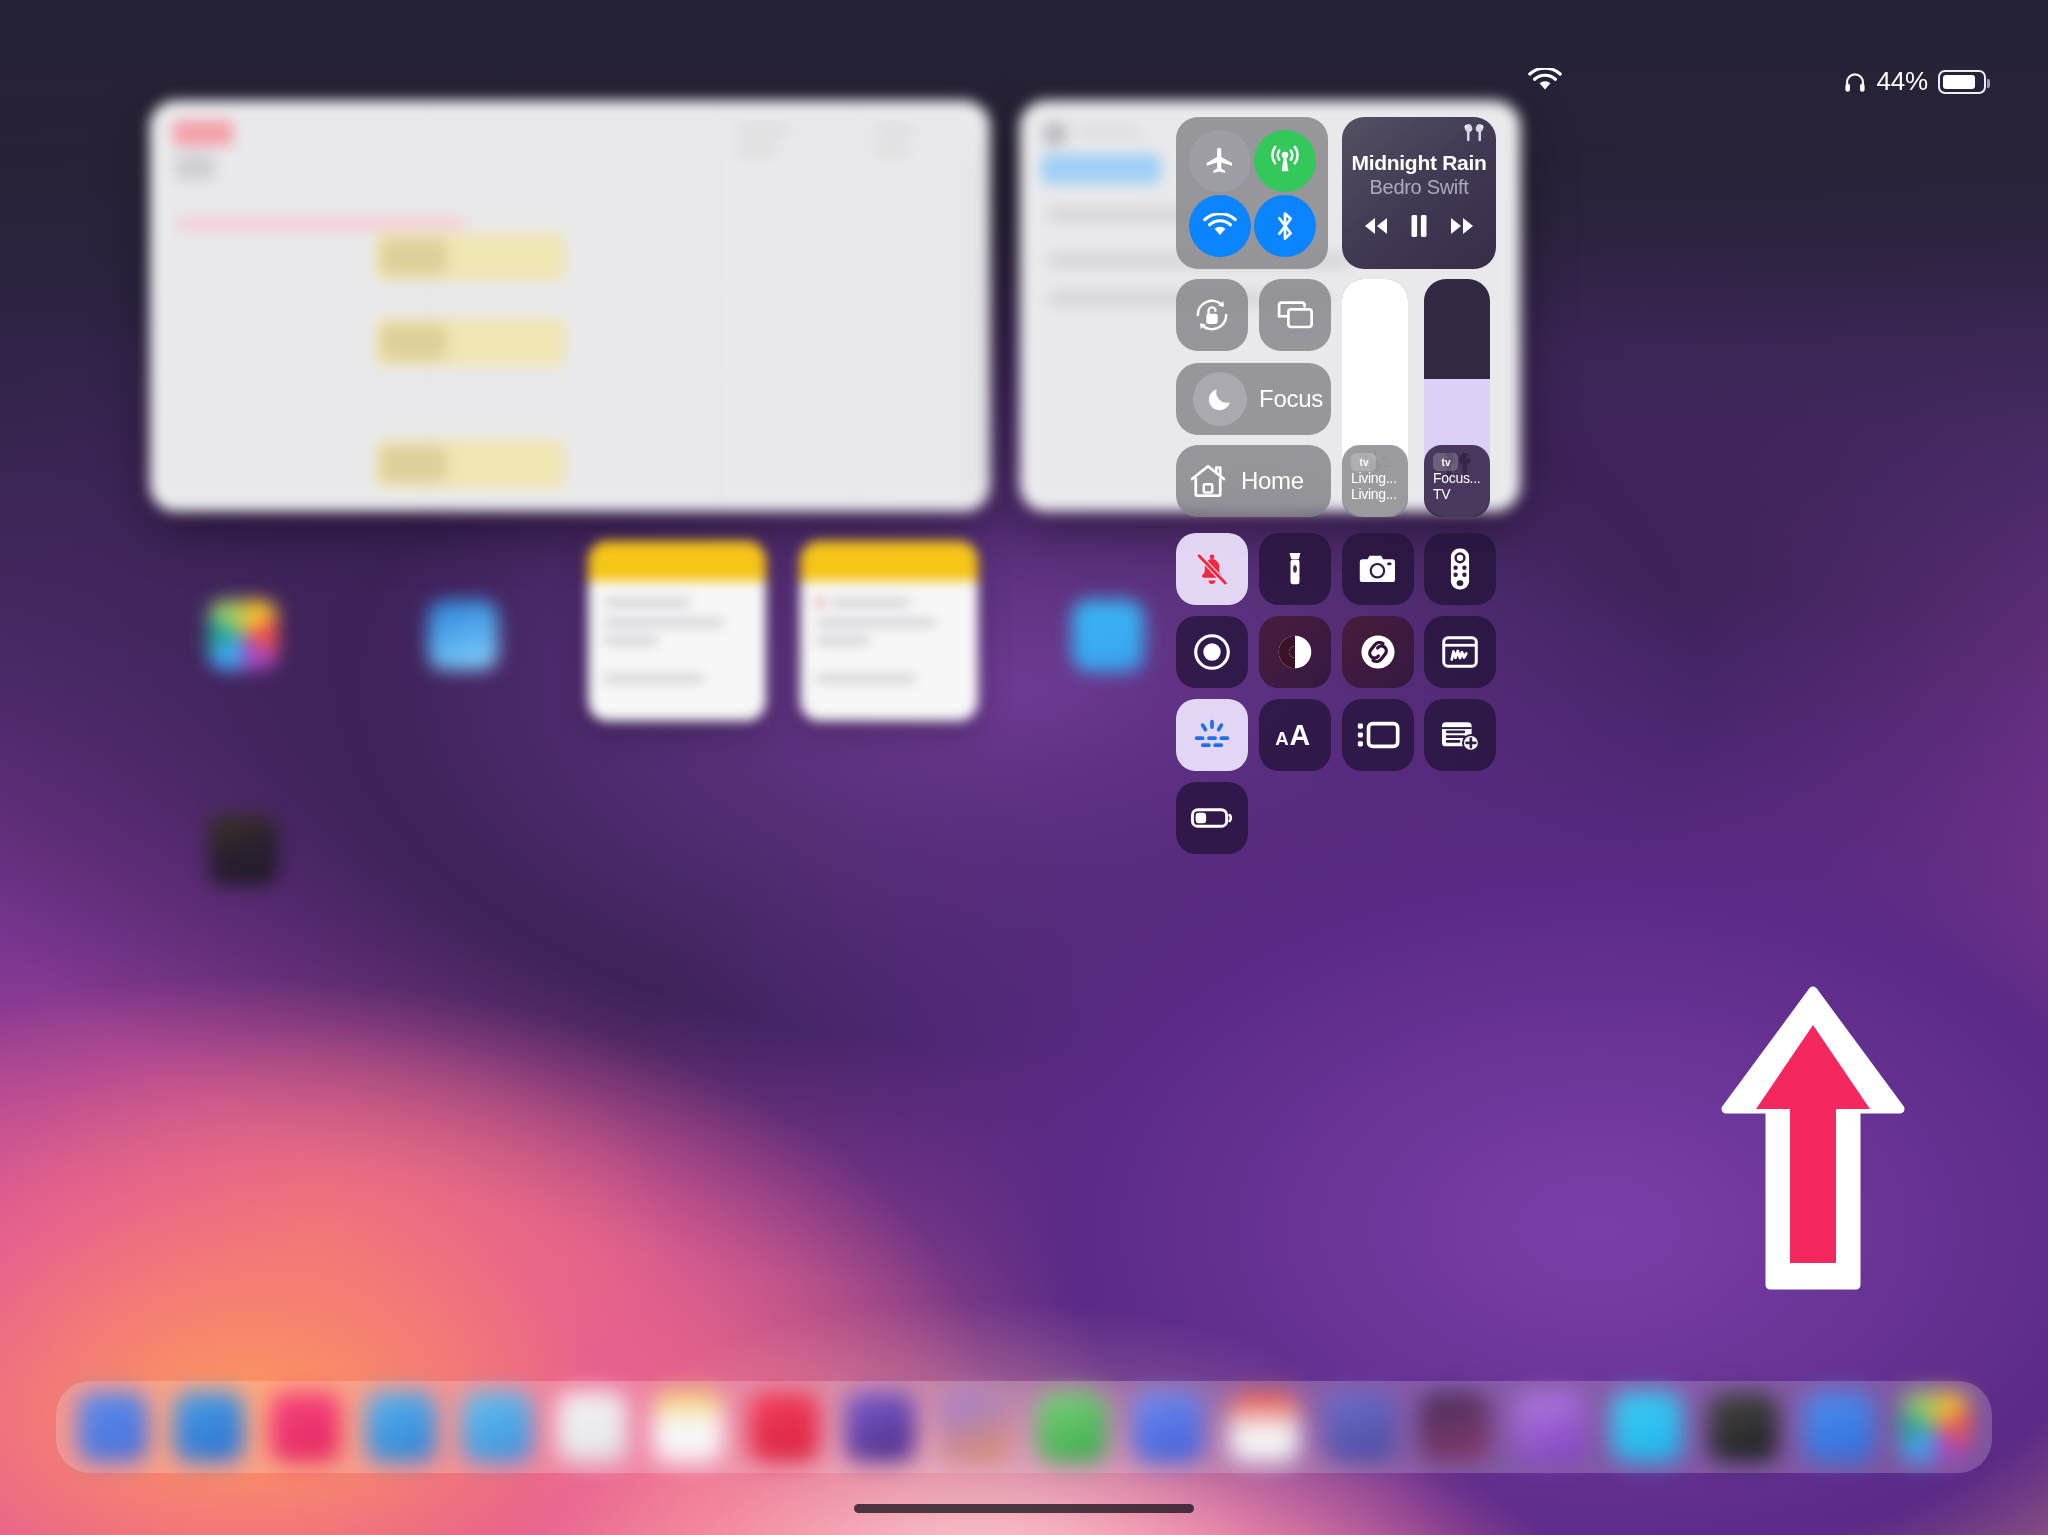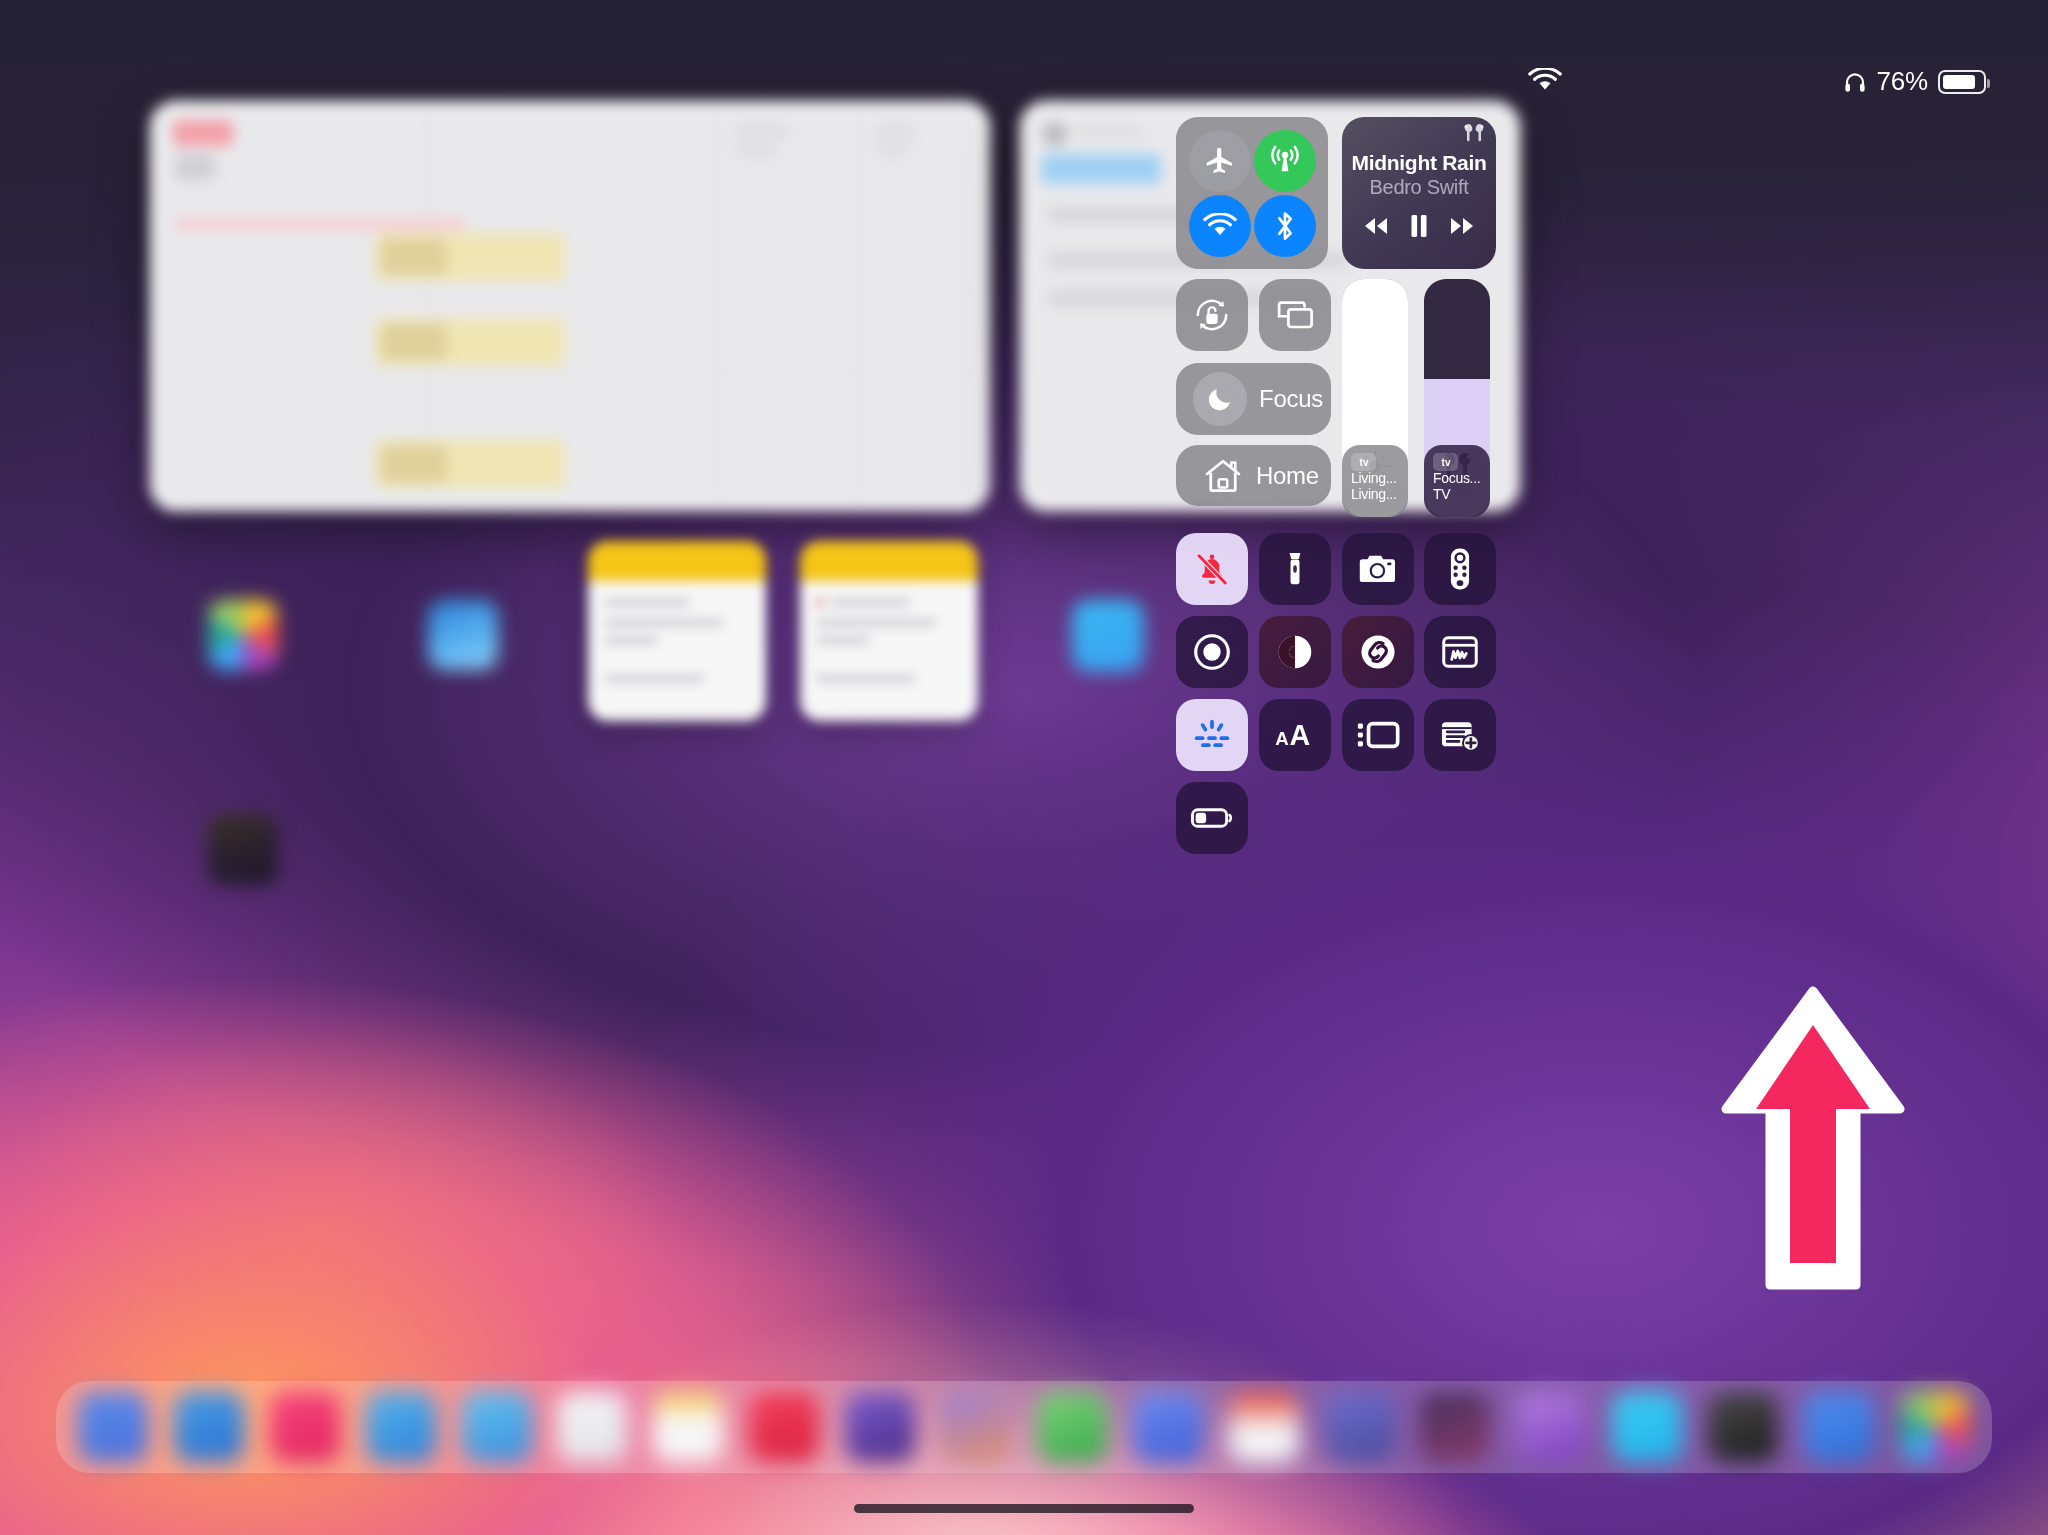--- a/index.html
+++ b/index.html
@@ -146,21 +146,21 @@
 
   
   #m-rot { left: 0; top: 178px; width: 72px; height: 72px; }
   #m-mirror { left: 83px; top: 178px; width: 72px; height: 72px; }
   
   #m-focus { left: 0; top: 262px; width: 155px; height: 72px; display:flex; align-items:center; padding-left:9px; gap:12px;justify-content:center; }
   .focus-circ { width:54px; height:54px; border-radius:50%; background:rgba(235,235,245,0.22);
                 display:flex; align-items:center; justify-content:center; }
   .focus-label { color:#fff; font-size:24px; font-weight:400; letter-spacing:-0.3px; }
   
-  #m-home { left: 0; top: 344px; width: 155px; height: 61px; display:flex; align-items:center; padding-left:27px; gap:13px; }
+  #m-home { left: 0; top: 344px; width: 155px; height: 72px; display:flex; align-items:center; padding-left:12px; gap:13px; }
 
   
   #m-bright {
     position:absolute; left: 166px; top: 178px; width: 66px; height: 238px;
     border-radius: 22px; overflow:hidden; background: rgba(60,45,80,0.55);
   }
   #m-vol {
     position:absolute; left: 248px; top: 178px; width: 66px; height: 238px;
     border-radius: 22px; overflow:hidden; background: rgba(26,14,42,0.88);
   }
@@ -300,21 +300,21 @@
       </svg>
     </span>
     <div class="sb-right">
       <span>
         <svg width="24" height="24" viewBox="0 0 24 24" class="ic">
           <path d="M4 16 v-3.6 a8 8 0 0 1 16 0 V16" stroke="#fff" stroke-width="2.1" fill="none" stroke-linecap="round"></path>
           <rect x="2.4" y="13.6" width="4.6" height="8.2" rx="2.3" fill="#fff"></rect>
           <rect x="17" y="13.6" width="4.6" height="8.2" rx="2.3" fill="#fff"></rect>
         </svg>
       </span>
-      <span class="sb-batt-text">76%</span>
+      <span class="sb-batt-text">44%</span>
       <span class="batt-shell">
         <span class="batt-fill" id="batt-fill" style="width: 32.68px;"></span>
       </span>
     </div>
   </div>
 
   <div id="cc">
     <div class="cc-grid">
 
       <div class="mod" id="m-conn">

